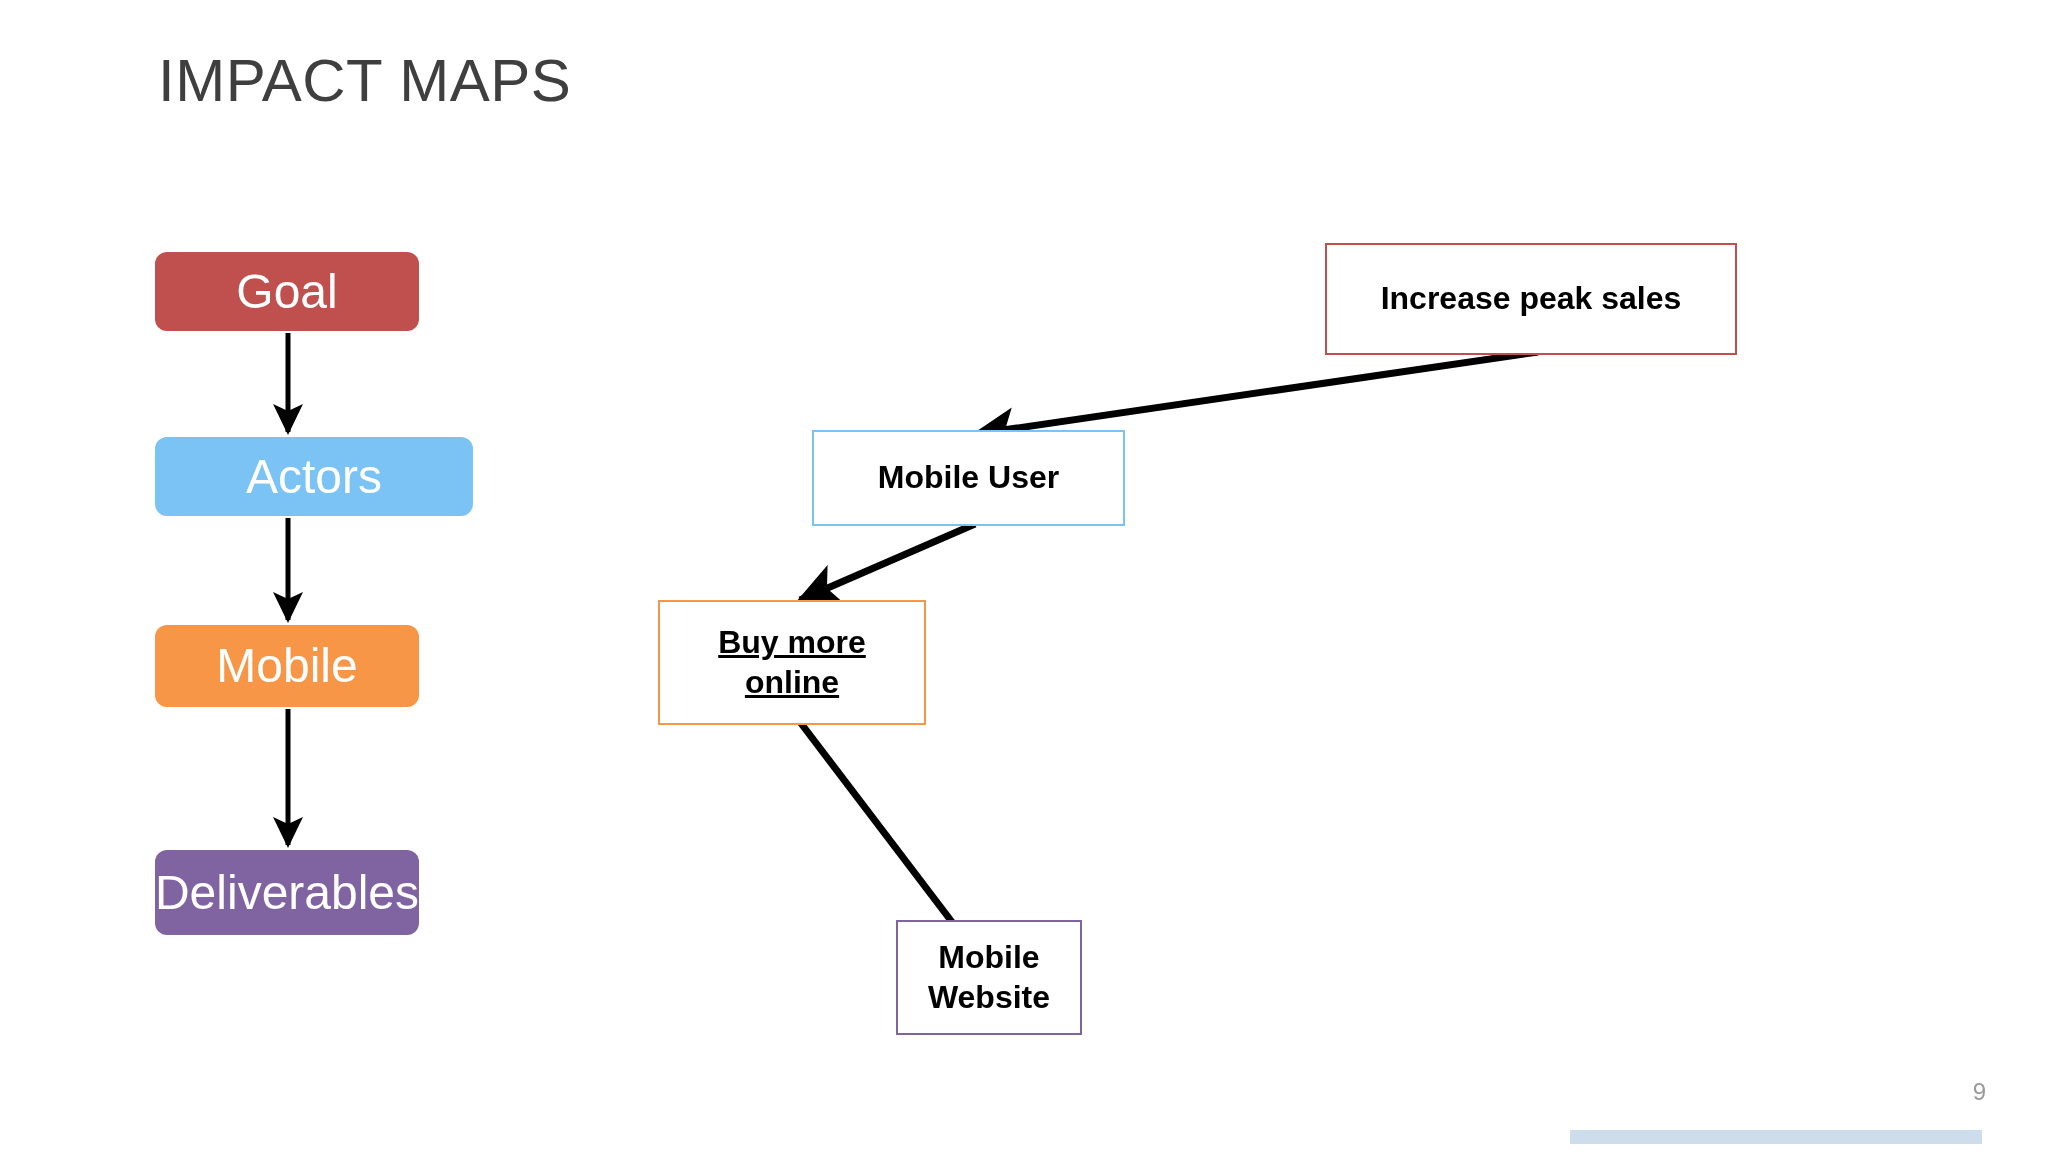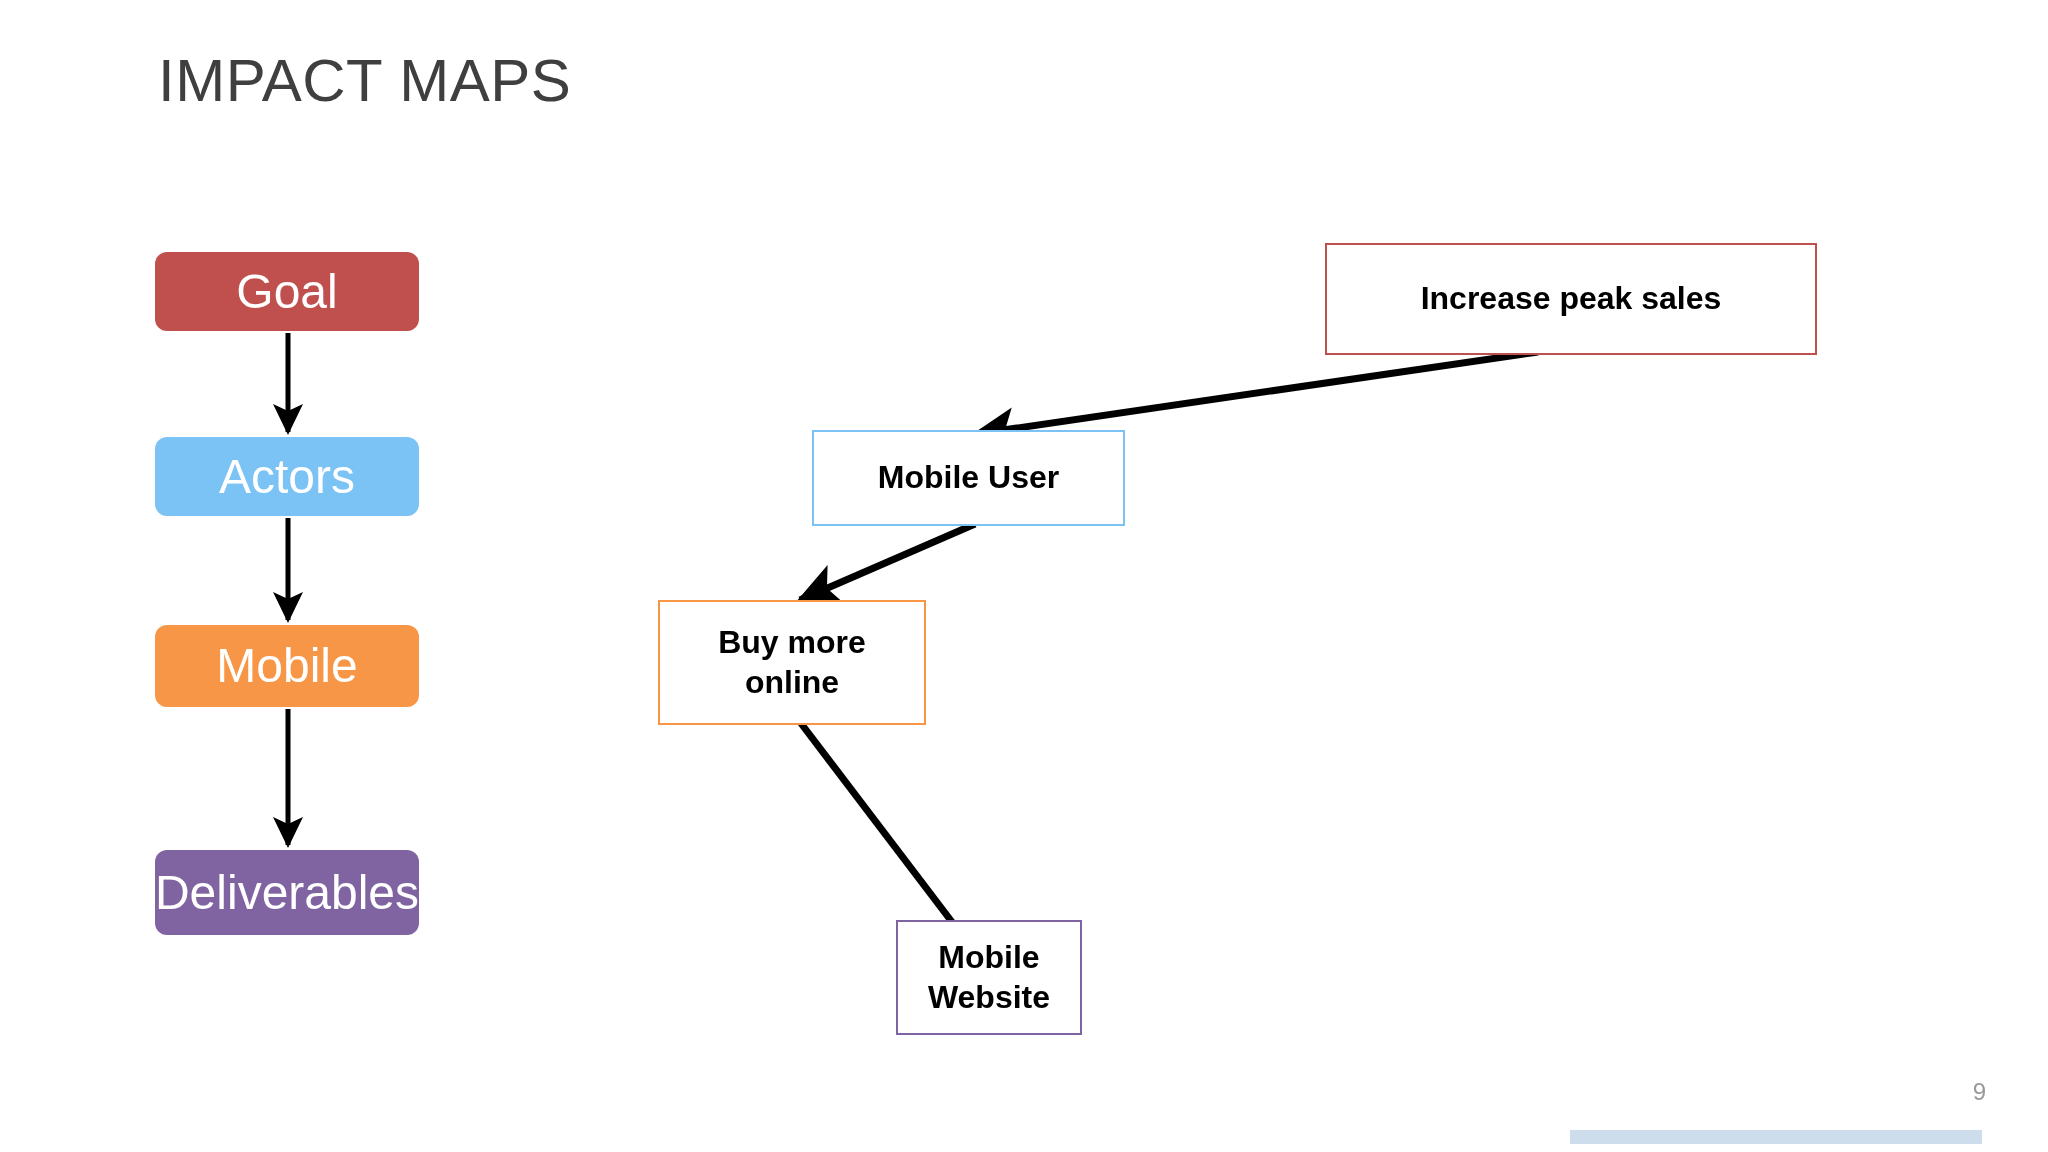--- a/index.html
+++ b/index.html
@@ -115,39 +115,39 @@
         <line x1="1538" y1="352" x2="976" y2="434" stroke="#000000" stroke-width="7" marker-end="url(#ah)"></line>
         <line x1="975" y1="524" x2="800" y2="600" stroke="#000000" stroke-width="7" marker-end="url(#ah)"></line>
         <line x1="800" y1="722" x2="990" y2="972" stroke="#000000" stroke-width="7" marker-end="url(#ah)"></line>
       </g>
   </svg>
 
   <div id="legend-group">
       <div class="legend-box" style="left: 155px; top: 252px; width: 264px; height: 79px; background: rgb(192, 80, 77);">
         <span>Goal</span>
       </div>
-      <div class="legend-box" style="left: 155px; top: 437px; width: 264px; height: 79px; background: rgb(124, 195, 245);">
+      <div class="legend-box" style="left: 155px; top: 437px; width: 318px; height: 79px; background: rgb(124, 195, 245);">
         <span>Actors</span>
       </div>
       <div class="legend-box" style="left: 155px; top: 625px; width: 264px; height: 82px; background: rgb(247, 150, 70);">
         <span>Mobile</span>
       </div>
       <div class="legend-box" style="left: 155px; top: 850px; width: 264px; height: 85px; background: rgb(128, 100, 162);">
         <span>Deliverables</span>
       </div>
     </div>
 
   <div id="node-group">
-      <div class="node-box" style="left: 1325px; top: 243px; width: 492px; height: 112px; border-color: rgb(192, 80, 77);">
+      <div class="node-box" style="left: 1325px; top: 243px; width: 412px; height: 112px; border-color: rgb(192, 80, 77);">
         <span class="node-label">Increase peak sales</span>
       </div>
       <div class="node-box" style="left: 812px; top: 430px; width: 313px; height: 96px; border-color: rgb(124, 195, 245);">
         <span class="node-label">Mobile User</span>
       </div>
-      <div class="node-box" style="left: 658px; top: 600px; width: 268px; height: 125px; border-color: rgb(247, 150, 70);">
+      <div class="node-box" style="left: 658px; top: 600px; width: 268px; height: 125px; border-color: rgb(247, 150, 70); text-decoration: underline;">
         <span class="node-label">Buy more
 online</span>
       </div>
       <div class="node-box" style="left: 896px; top: 920px; width: 186px; height: 115px; border-color: rgb(128, 100, 162);">
         <span class="node-label">Mobile
 Website</span>
       </div>
     </div>
 
   <div id="page-number">9</div>

